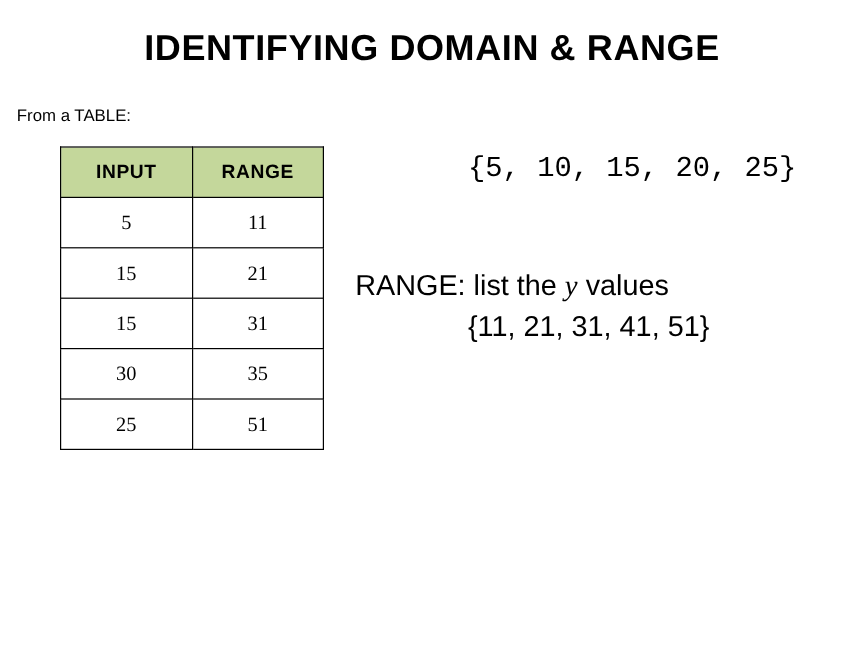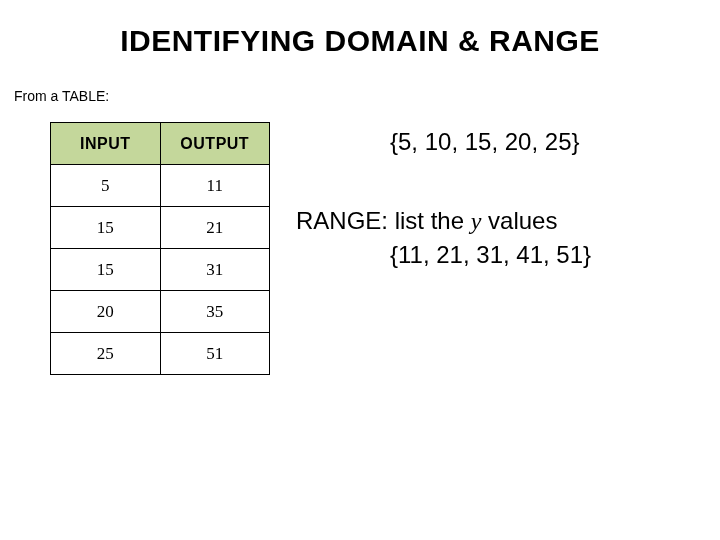--- a/index.html
+++ b/index.html
@@ -62,55 +62,55 @@
   table.io td {
     font-size: 17px;
   }
   .text-col {
     margin-left: 26px;
     padding-top: 4px;
     font-size: 24px;
     line-height: 1.3;
   }
   .line1a, .line2a { margin-bottom: 2px; }
-  .line1b { margin-left: 94px; margin-bottom: 48px; }
+  .line1b { margin-left: 94px; margin-bottom: 66px; font-family: Liberation Mono, monospace; }
   .line2b { margin-left: 94px; }
   .ital { font-style: italic; font-family: "Times New Roman", Georgia, serif; }
 </style>
 </head>
 <body>
 
 <div class="slide">
   <h1 class="title">IDENTIFYING DOMAIN &amp; RANGE</h1>
   <div class="subtitle">From a TABLE:</div>
 
   <div class="content">
     <div class="table-wrap">
       <table class="io">
         <thead>
           <tr>
             <th>INPUT</th>
-            <th>OUTPUT</th>
+            <th>RANGE</th>
           </tr>
         </thead>
         <tbody>
           <tr>
             <td>5</td>
             <td>11</td>
           </tr>
           <tr>
             <td>15</td>
             <td>21</td>
           </tr>
           <tr>
             <td>15</td>
             <td>31</td>
           </tr>
           <tr>
-            <td>20</td>
+            <td>30</td>
             <td>35</td>
           </tr>
           <tr>
             <td>25</td>
             <td>51</td>
           </tr>
         </tbody>
       </table>
     </div>
 

